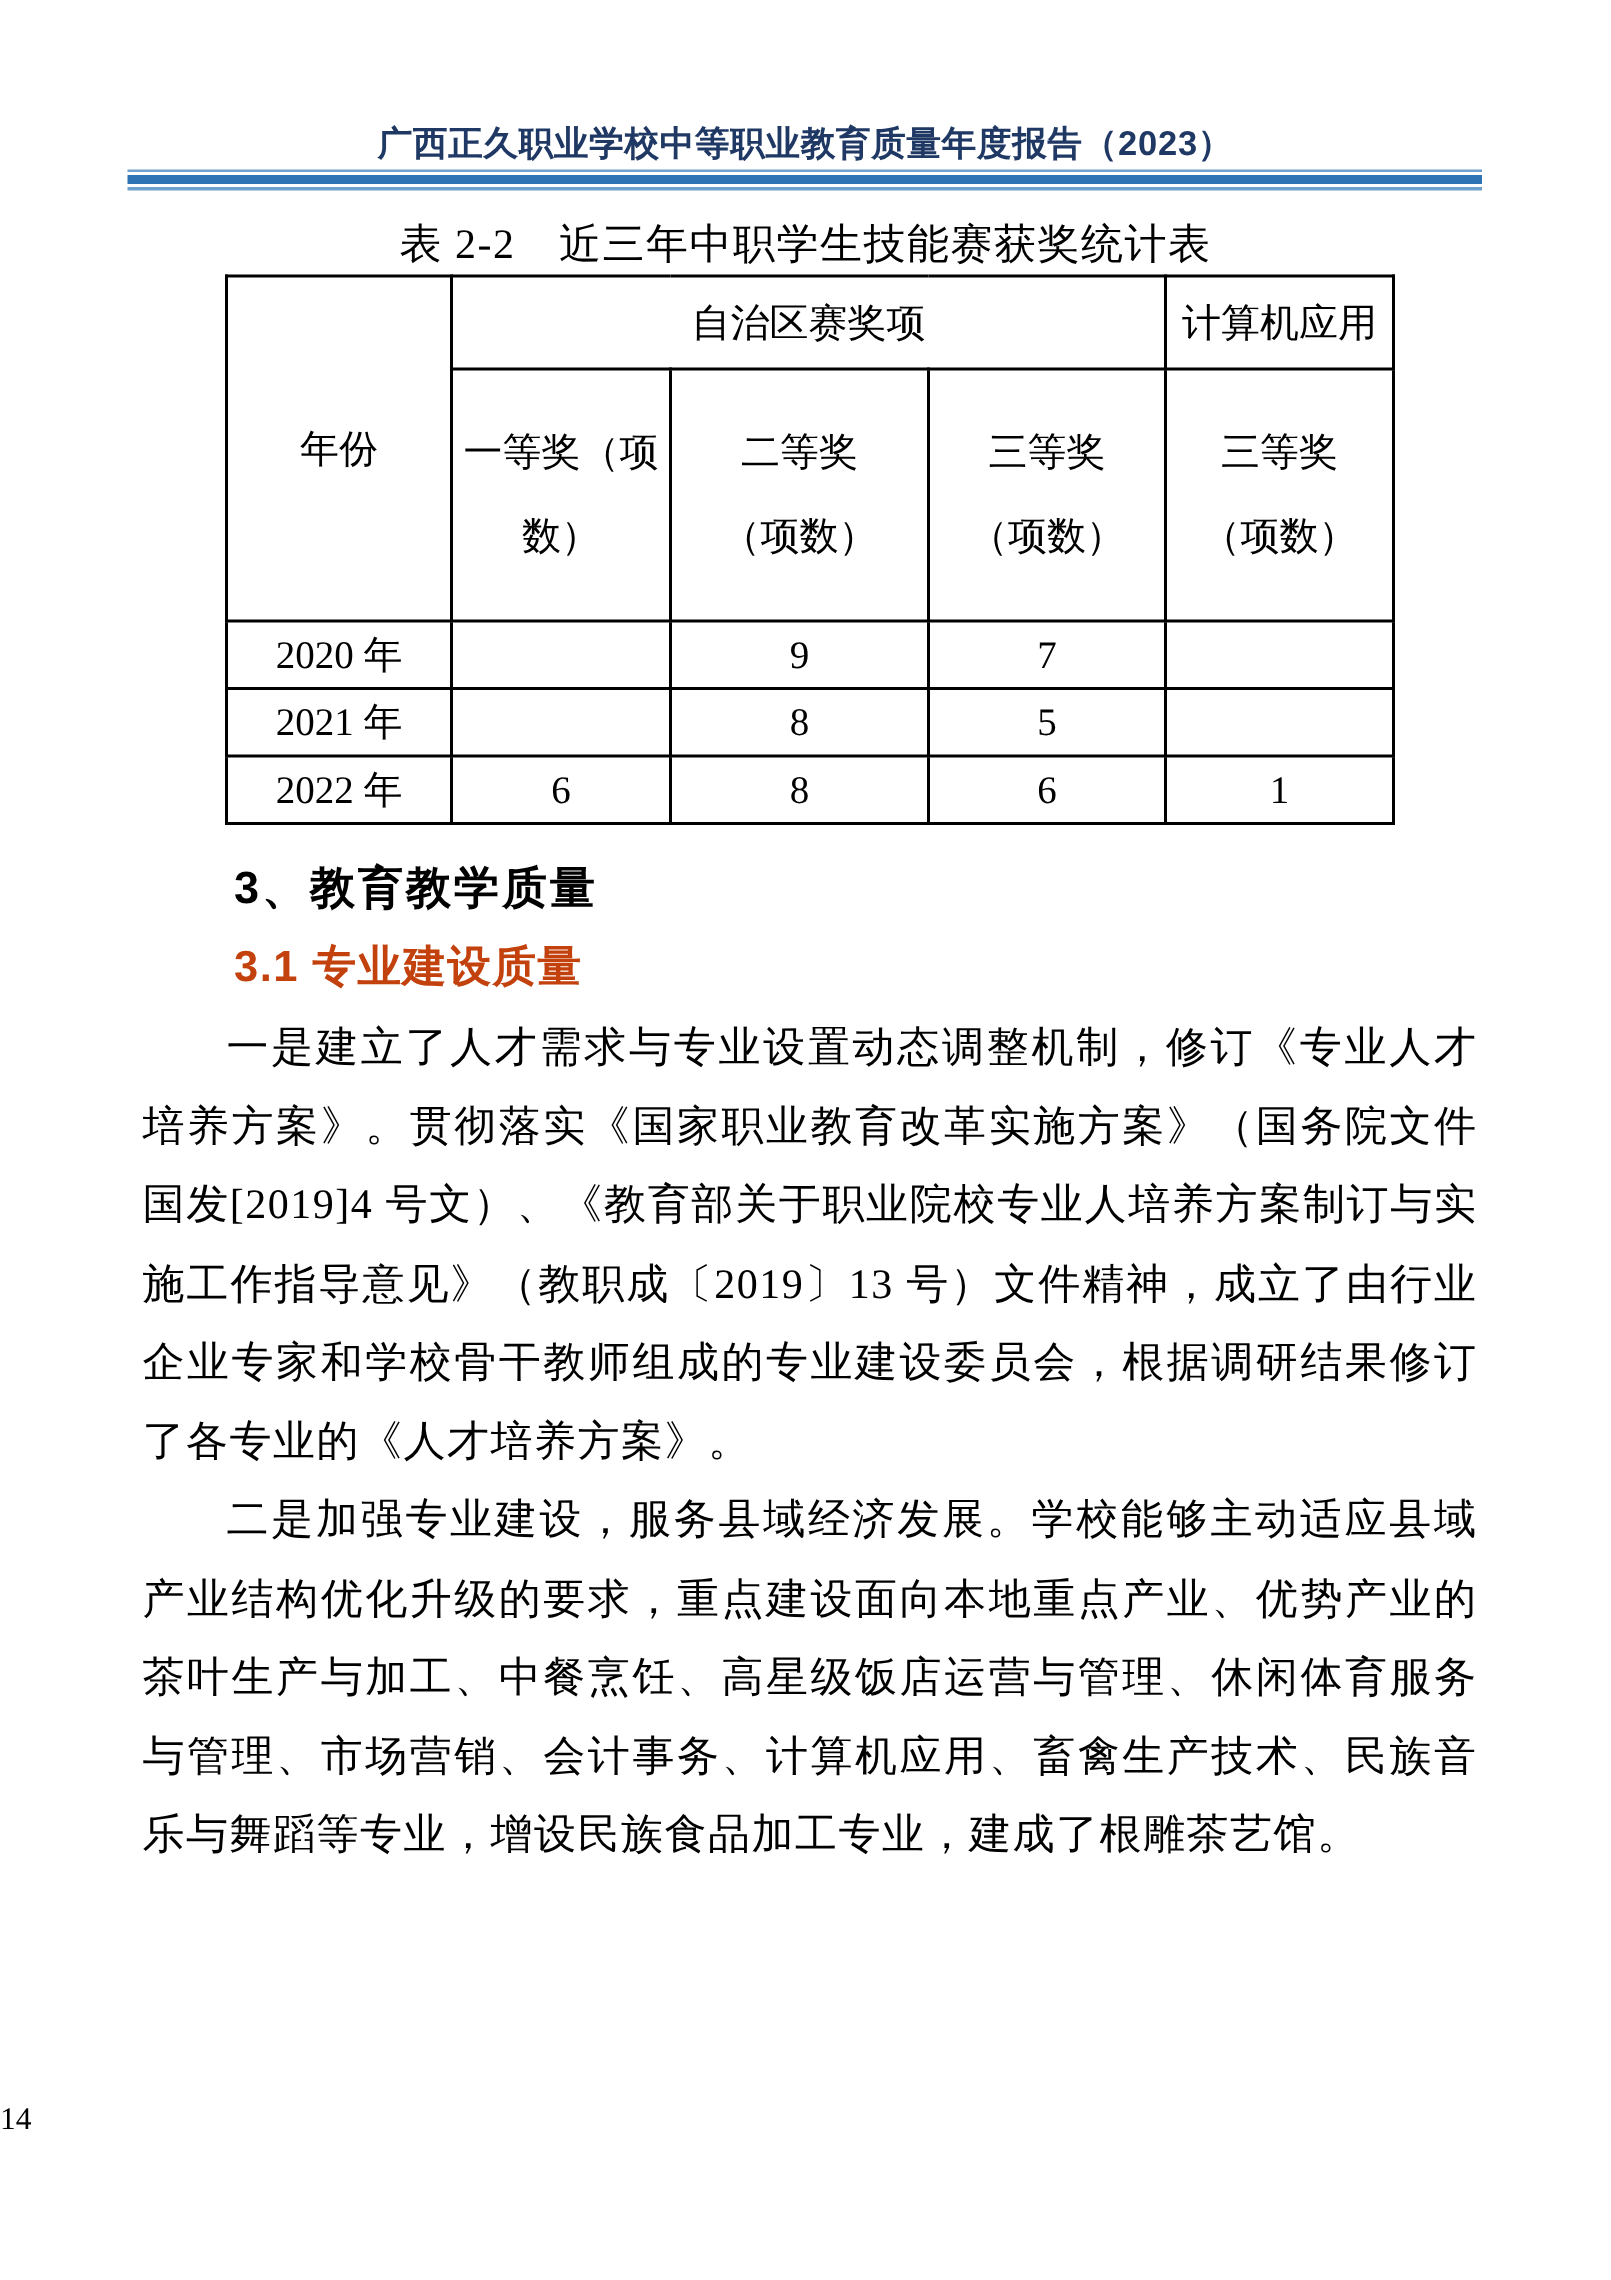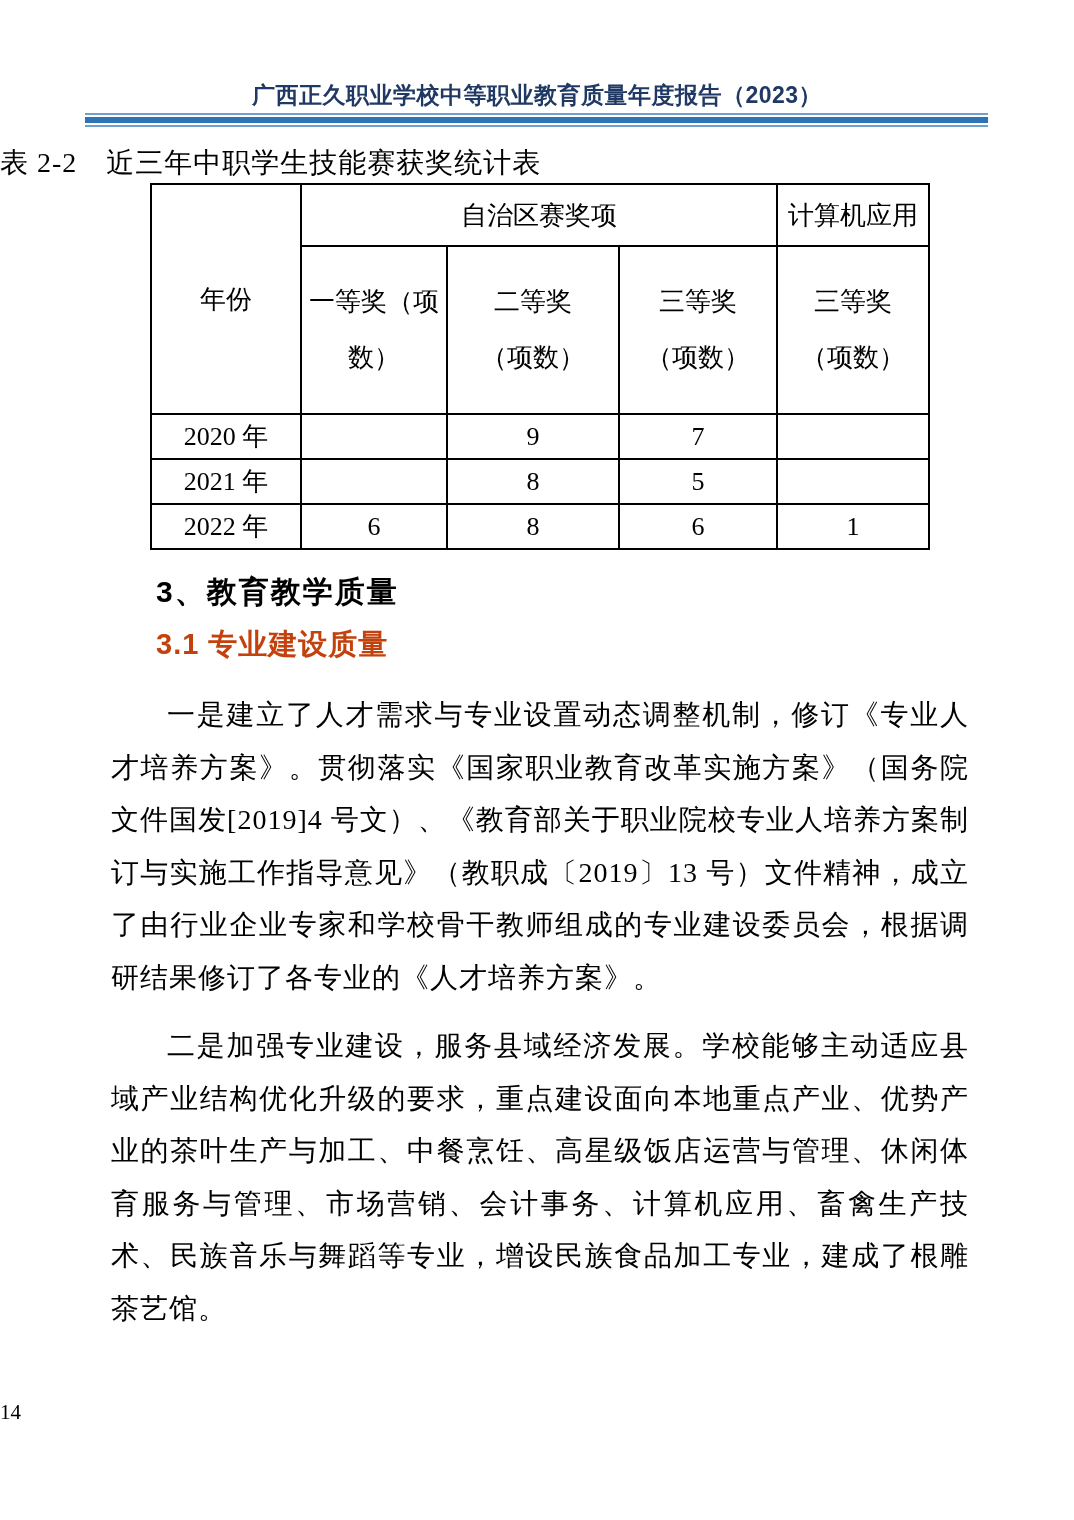--- a/index.html
+++ b/index.html
@@ -41,21 +41,21 @@
       #ffffff 10px, #ffffff 12px,
       #6ea0cd 12px, #6ea0cd 14px);
   }
 
   
   .table-caption {
     position: absolute;
     top: 144px;
     left: 0;
     width: 100%;
-    text-align: left;
+    text-align: center;
     font-size: 28px;
     letter-spacing: 1px;
   }
 
   
   table.awards {
     position: absolute;
     top: 183px;
     left: 150px;
     width: 778px;
@@ -106,21 +106,21 @@
     left: 95px;
     width: 890px;
     font-size: 28px;
     line-height: 52.5px;
     letter-spacing: 1px;
     text-align: justify;
     text-justify: inter-character;
   }
   .body-text p {
     text-indent: 2em;
-    margin: 16px;
+    margin: 0;
   }
 
   
   .page-number {
     position: absolute;
     top: 1400px;
     left: 0;
     width: 100%;
     text-align: left;
     font-size: 21px;

